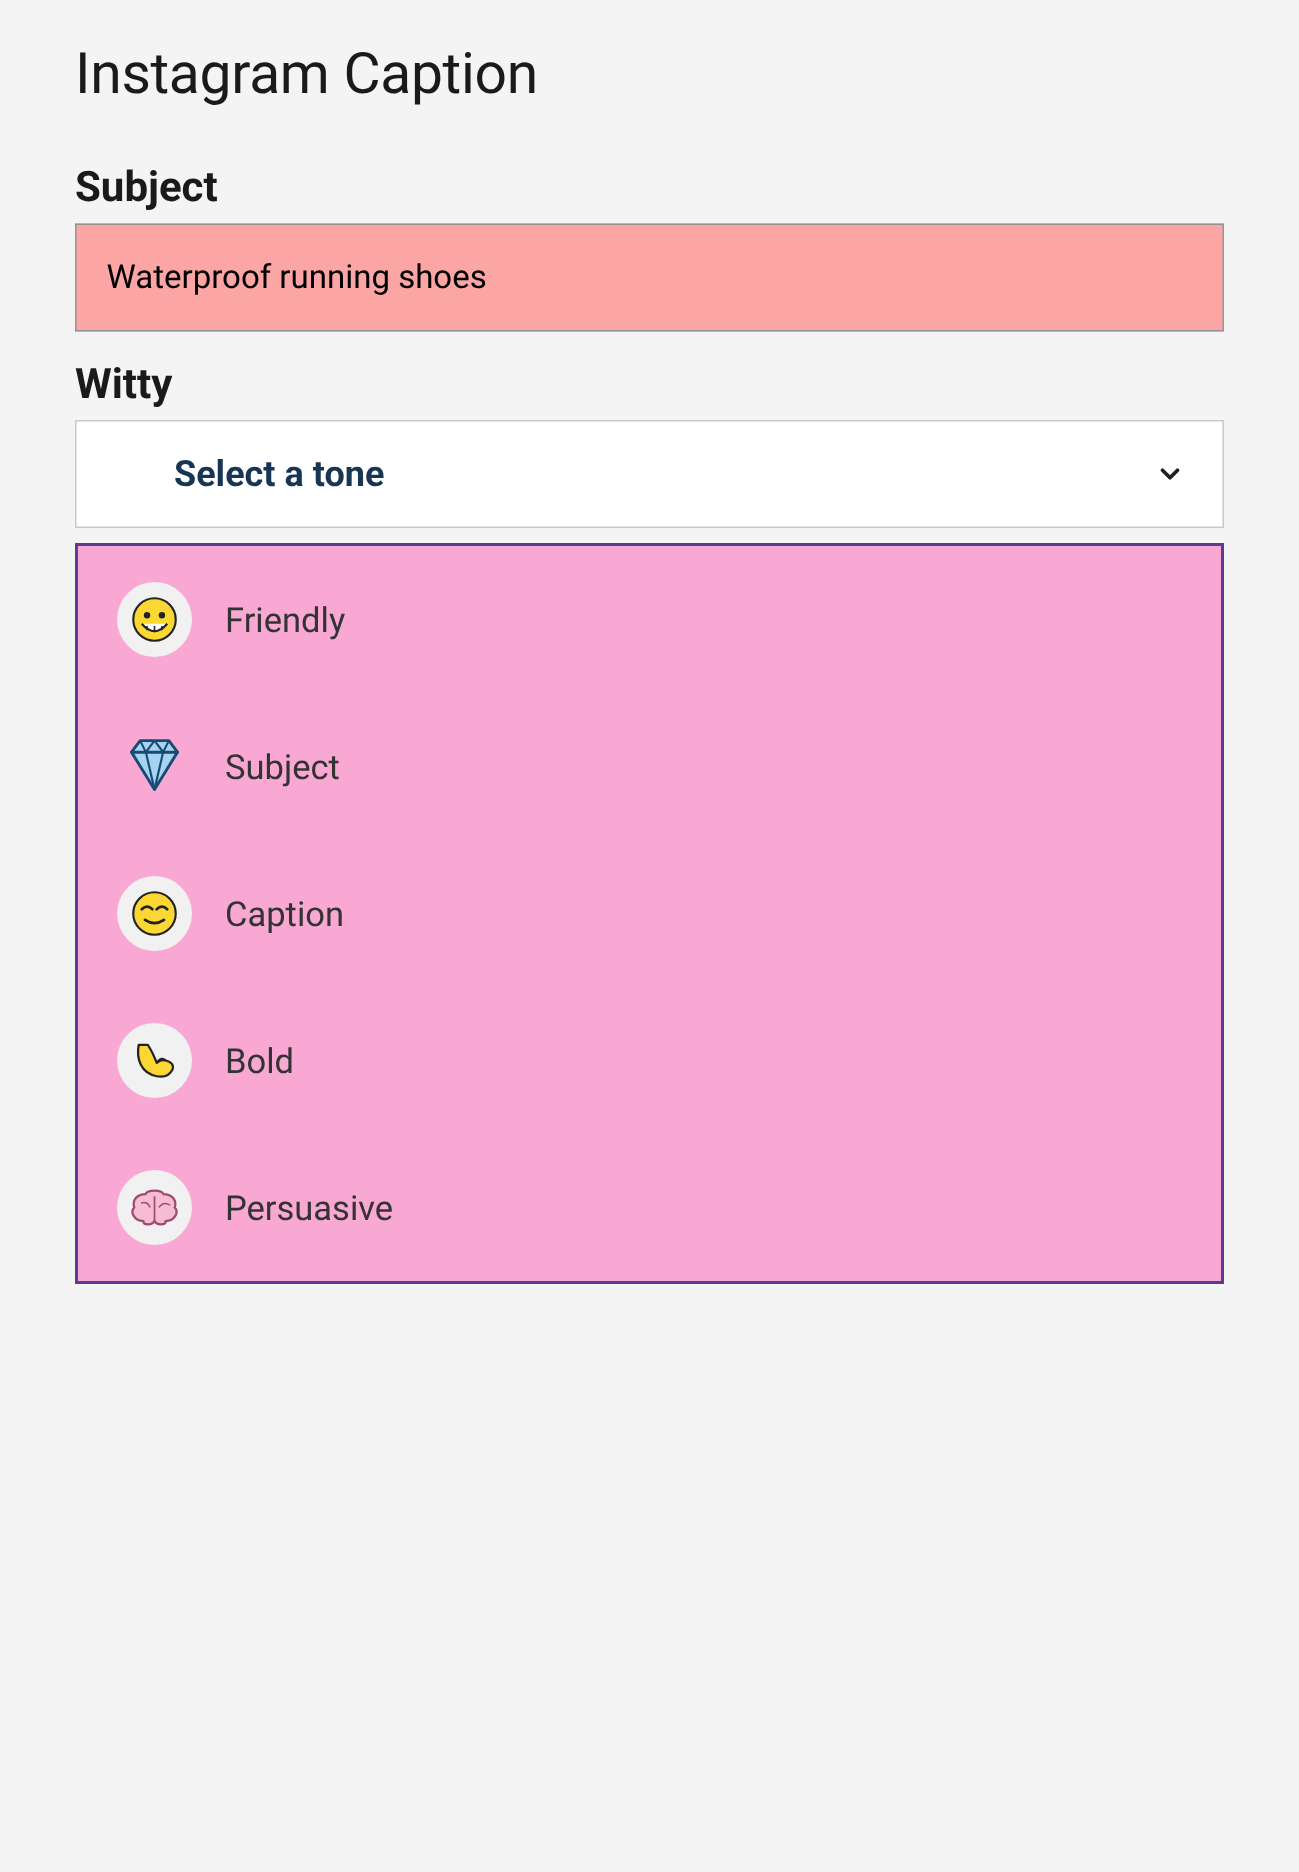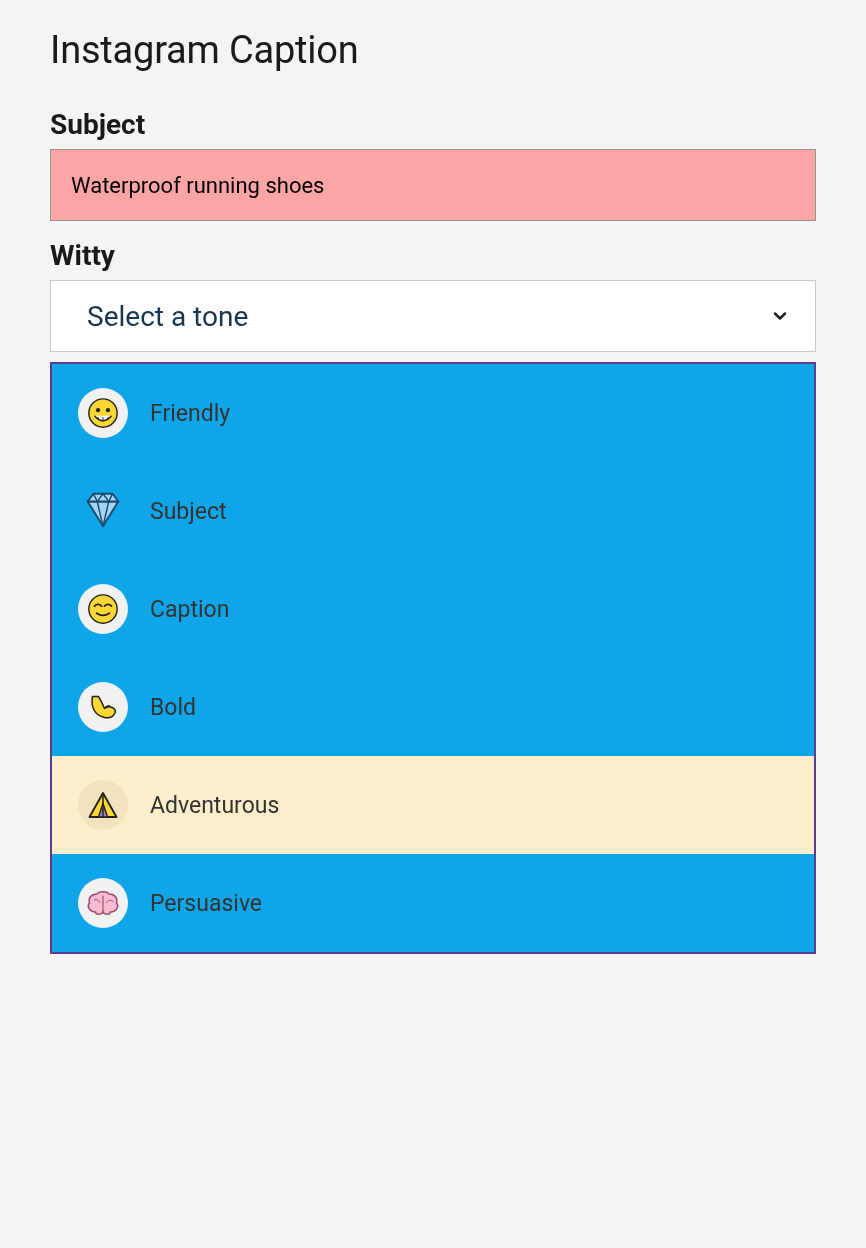--- a/index.html
+++ b/index.html
@@ -41,33 +41,34 @@
     height: 72px;
     border: 1px solid #c9c9c9;
     background: #ffffff;
     display: flex;
     align-items: center;
     justify-content: space-between;
     padding: 0 24px 0 36px;
     cursor: pointer;
   }
   .select-placeholder {
-    font-size: 28px;
-    font-weight: 400;
+    font-size: 24px;
+    font-weight: 700;
     color: #183553;
+    margin-left: 29px;
   }
   .chevron {
     width: 22px; height: 22px;
     display: inline-flex;
     align-items: center; justify-content: center;
   }
   .dropdown {
     margin-top: 10px;
     border: 2px solid #5b3d90;
-    background: #0ea5e9;
+    background: #f9a8d4;
   }
   .option {
     display: flex;
     align-items: center;
     gap: 22px;
     padding: 24px 26px;
     cursor: pointer;
   }
   .option.highlight {
     background: #fceecb;
@@ -160,30 +161,20 @@
     <div class="option">
       <span class="icon-badge">
         <svg width="36" height="36" viewBox="0 0 48 48">
           <path d="M10 10 Q8 20 12 28 Q16 36 26 38 Q36 40 40 32 Q42 26 34 24 Q30 23 26 26 Q22 16 18 10 Z" fill="#fbd734" stroke="#222" stroke-width="2" stroke-linejoin="round"></path>
           <path d="M26 26 Q30 20 34 24" fill="none" stroke="#222" stroke-width="1.8"></path>
         </svg>
       </span>
       <span class="option-label">Bold</span>
     </div>
 
-    <div class="option highlight">
-      <span class="icon-badge">
-        <svg width="36" height="36" viewBox="0 0 48 48">
-          <polygon points="24,8 6,40 42,40" fill="#fbd734" stroke="#222" stroke-width="2.5" stroke-linejoin="round"></polygon>
-          <polygon points="24,22 18,40 30,40" fill="#9e8ac2" stroke="#222" stroke-width="2"></polygon>
-          <line x1="24" y1="8" x2="24" y2="40" stroke="#222" stroke-width="2"></line>
-        </svg>
-      </span>
-      <span class="option-label">Adventurous</span>
-    </div>
 
 
     <div class="option">
       <span class="icon-badge">
         <svg width="36" height="30" viewBox="0 0 48 36">
           <path d="M16 6 C8 6 4 12 6 18 C2 22 6 30 14 30 C14 34 22 34 24 30 C26 34 34 34 34 30 C42 30 46 22 42 18 C44 12 40 6 32 6 C30 2 18 2 16 6 Z" fill="#f5bcd2" stroke="#9e4b6f" stroke-width="2"></path>
           <path d="M24 8 L24 30" stroke="#9e4b6f" stroke-width="1.5"></path>
           <path d="M12 14 Q18 12 20 18" fill="none" stroke="#9e4b6f" stroke-width="1.3"></path>
           <path d="M28 18 Q32 12 38 16" fill="none" stroke="#9e4b6f" stroke-width="1.3"></path>
         </svg>

